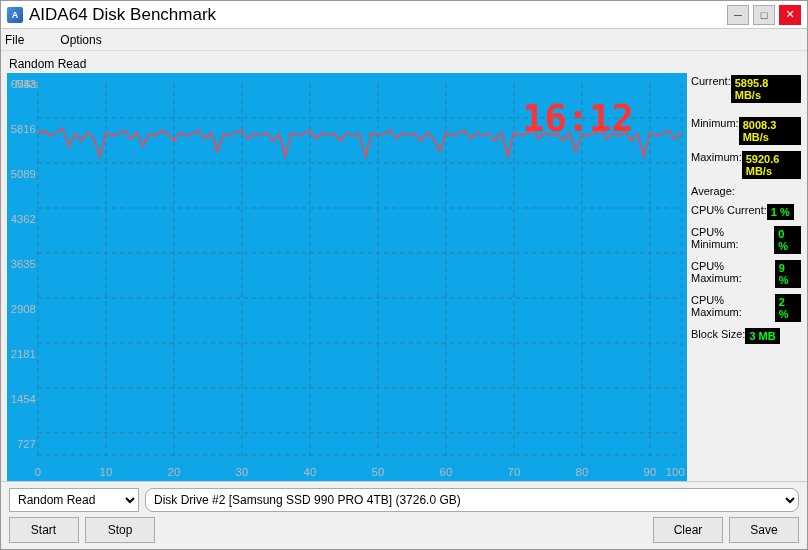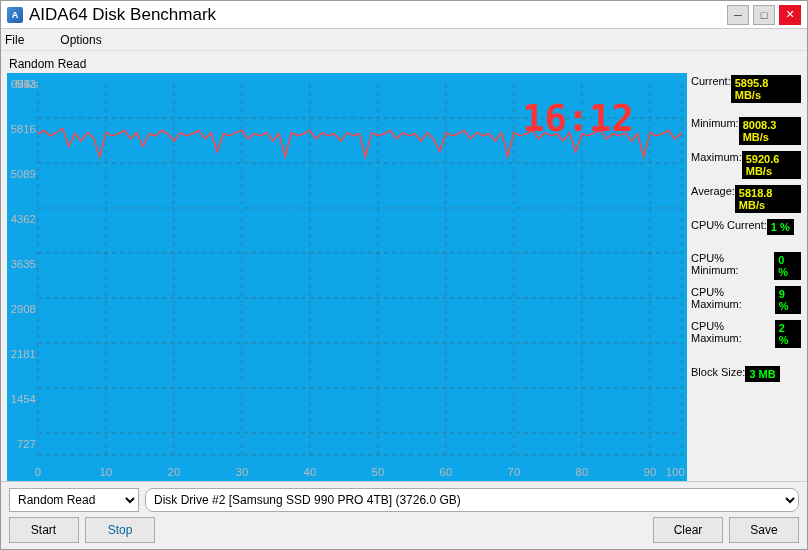--- a/index.html
+++ b/index.html
@@ -174,21 +174,21 @@
     }
     .btn {
       padding: 3px 14px;
       font-size: 12px;
       border: 1px solid #aaa;
       background: #e8e8e8;
       cursor: pointer;
       height: 26px;
       min-width: 70px;
     }
-    .btn:disabled { color: #0369a1; cursor: default; }
+    .btn:disabled { color: #000000; cursor: default; }
     .btn-start { background: #e8e8e8; padding-left: 13px; }
     .spacer { flex: 1; }
   </style>
 </head>
 <body>
 
 <div class="window">
 
   <div class="title-bar">
     <div class="title-bar-left">
@@ -284,39 +284,38 @@
         <div style="margin-top:12px" class="stat-group">
           <div class="stat-label">Minimum:</div>
           <div class="stat-value">8008.3 MB/s</div>
         </div>
         <div style="margin-top:4px" class="stat-group">
           <div class="stat-label">Maximum:</div>
           <div class="stat-value">5920.6 MB/s</div>
         </div>
         <div style="margin-top:4px" class="stat-group">
           <div class="stat-label">Average:</div>
-          <div class="stat-value">5818.8 MB/s</div>
         </div>
         <div style="margin-top:4px" class="stat-group">
           <div class="stat-label">CPU% Current:</div>
           <div class="stat-value green-val">1 %</div>
         </div>
-        <div style="margin-top:15px" class="stat-group">
+        <div style="margin-top:4px" class="stat-group">
           <div class="stat-label">CPU% Minimum:</div>
           <div class="stat-value green-val">0 %</div>
         </div>
         <div style="margin-top:4px" class="stat-group">
           <div class="stat-label">CPU% Maximum:</div>
           <div class="stat-value green-val">9 %</div>
         </div>
         <div style="margin-top:4px" class="stat-group">
           <div class="stat-label">CPU% Maximum:</div>
           <div class="stat-value green-val">2 %</div>
         </div>
-        <div style="margin-top:16px" class="stat-group">
+        <div style="margin-top:4px" class="stat-group">
           <div class="stat-label">Block Size:</div>
           <div class="stat-value green-val">3 MB</div>
         </div>
       </div>
     </div>
 
     <div class="bottom-bar">
       <div class="controls-row">
         <select class="select-box select-small">
           <option>Random Read</option>

